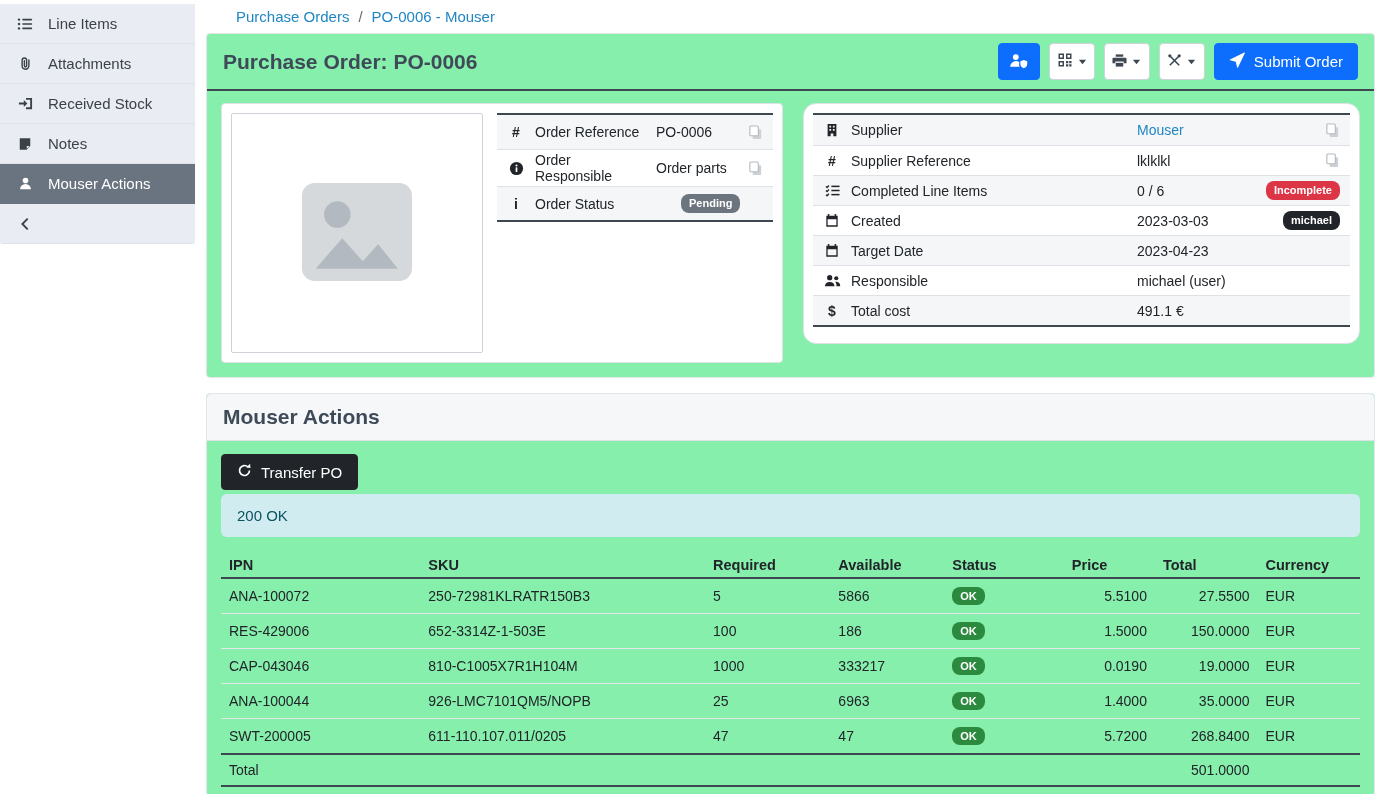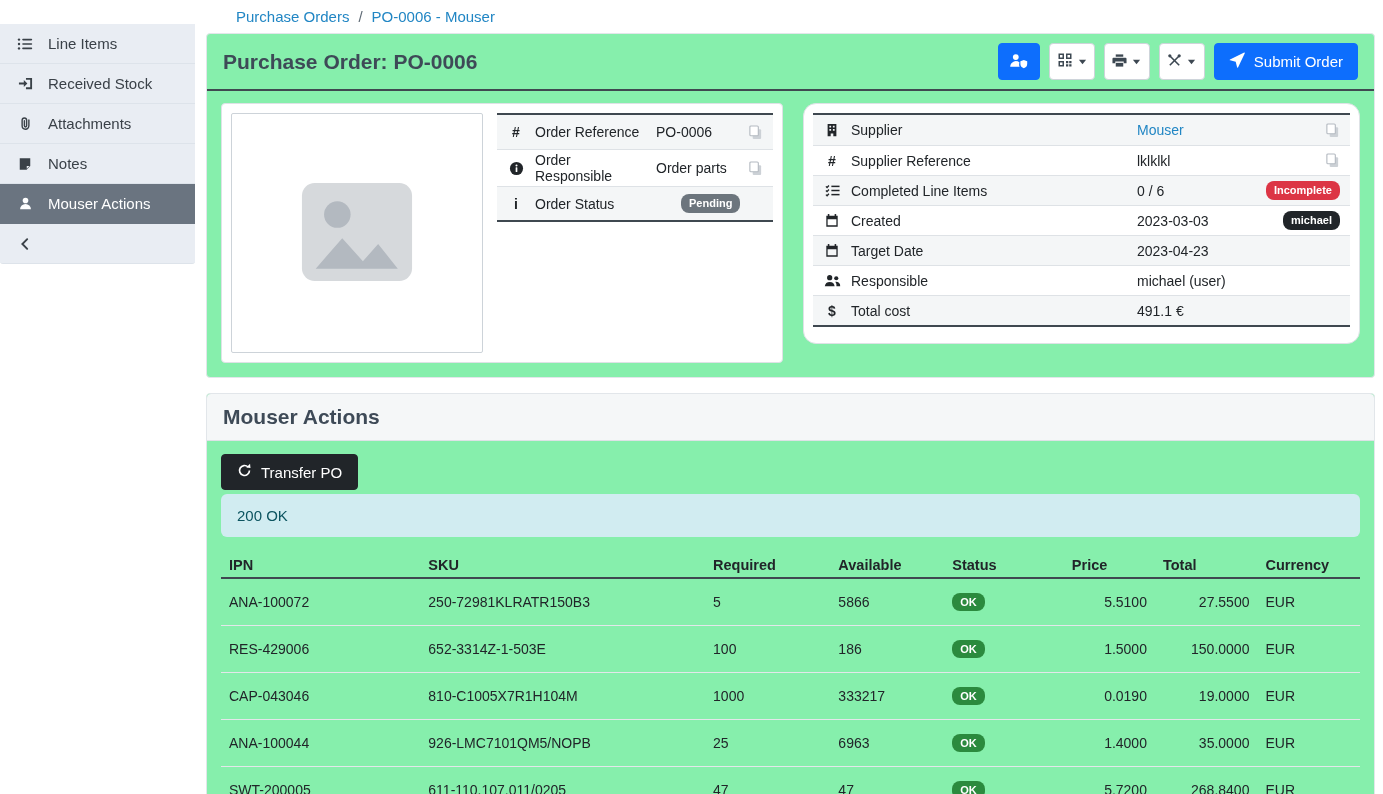--- a/index.html
+++ b/index.html
@@ -4,21 +4,21 @@
 <style>
   * { box-sizing: border-box; }
   html,body { margin:0; padding:0; background:#fff; }
   body {
     font-family: "Liberation Sans", "DejaVu Sans", sans-serif;
     font-size: 14px; color: #212529;
   }
   #app { position: relative; width: 1383px; height: 794px; overflow: hidden; background:#fff; }
 
   
-  .sidebar { position:absolute; left:0; top:0; width:195px; padding-top:24px; z-index:2; }
+  .sidebar { position:absolute; left:0; top:0; width:195px; padding-top:4px; z-index:2; }
   .side-item {
     display:flex; align-items:center; gap:14px; height:40px;
     padding:0 12px 0 16px; background:#e9edf3; border-bottom:1px solid #dde3ea;
     color:#3a4148; font-size:15px; cursor:pointer;
   }
   .side-item .icn { width:18px; display:flex; justify-content:center; color:#3a4148; }
   .side-item.active { background:#6a7480; color:#fff; border-bottom-color:#6a7480; }
   .side-item.active .icn { color:#fff; }
   .side-collapse { border-radius:0 0 3px 3px; }
 
@@ -70,21 +70,21 @@
   .txt-icon { font-weight:700; font-size:14px; line-height:1; }
 
   
   .actions-card { margin-top:15px; }
   .actions-header { padding:11px 16px; background:#f5f7f8; border-bottom:1px solid #dee2e6; font-size:21px; font-weight:700; color:#3e4a57; border-radius:4px 4px 0 0; }
   .actions-body { padding:13px 14px 8px; }
   .alert { margin-top:4px; background:var(--alert_bg,#d1ecf1); color:var(--alert_text,#0c5460); padding:13px 16px; border-radius:6px; font-size:15px; }
 
   .parts-table { width:100%; border-collapse:collapse; margin-top:16px; }
   .parts-table th { font-weight:700; text-align:left; padding:4px 8px; border-bottom:2px solid #3f4850; font-size:14.5px; color:#212529; }
-  .parts-table td { padding:14px 8px; border-top:1px solid #e3e7ea; }
+  .parts-table td { padding:8px 8px; border-top:1px solid #e3e7ea; }
   .parts-table tbody tr:first-child td { border-top:none; }
   .parts-table tfoot td { border-top:2px solid #3f4850; border-bottom:2px solid #3f4850; padding:7px 8px; }
   .col-right { text-align:right; }
   .col-ipn { width:17.5%; } .col-sku { width:25%; } .col-req { width:11%; } .col-avail { width:10%; }
   .col-status { width:10.5%; } .col-price { width:8%; } .col-total { width:9%; } .col-cur { width:9%; }
 </style>
 </head>
 <body>
 
 <div id="app">
@@ -102,35 +102,35 @@
                 <rect x="5.2" y="7.2" width="10" height="1.6" rx="0.8"></rect>
                 <rect x="5.2" y="11.6" width="10" height="1.6" rx="0.8"></rect>
               </g>
             </svg>
           </span>
           <span class="side-label">Line Items</span>
         </div>
         <div class="side-item">
           <span class="icn">
             <svg width="15" height="15" viewBox="0 0 16 16">
+              <path fill="none" stroke="currentColor" stroke-width="1.5" stroke-linecap="round" d="M11.6 4.2v6.3a3.6 3.6 0 0 1-7.2 0V4.5a2.4 2.4 0 0 1 4.8 0v6a1.2 1.2 0 0 1-2.4 0V5"></path>
+            </svg>
+          </span>
+          <span class="side-label">Attachments</span>
+        </div>
+        <div class="side-item">
+          <span class="icn">
+            <svg width="15" height="15" viewBox="0 0 16 16">
               <g fill="currentColor">
                 <path d="M6.2 4.2 10 8 6.2 11.8V9H1V7h5.2V4.2z"></path>
                 <path d="M8.5 2H15v12H8.5v-2h4.5V4H8.5V2z"></path>
               </g>
             </svg>
           </span>
           <span class="side-label">Received Stock</span>
-        </div>
-        <div class="side-item">
-          <span class="icn">
-            <svg width="15" height="15" viewBox="0 0 16 16">
-              <path fill="none" stroke="currentColor" stroke-width="1.5" stroke-linecap="round" d="M11.6 4.2v6.3a3.6 3.6 0 0 1-7.2 0V4.5a2.4 2.4 0 0 1 4.8 0v6a1.2 1.2 0 0 1-2.4 0V5"></path>
-            </svg>
-          </span>
-          <span class="side-label">Attachments</span>
         </div>
         <div class="side-item">
           <span class="icn">
             <svg width="14" height="14" viewBox="0 0 16 16">
               <path fill="currentColor" fill-rule="evenodd" d="M2 1.5h12v8.8l-4.2 4.2H2z M10 13.4l3.2-3.2H10z"></path>
             </svg>
           </span>
           <span class="side-label">Notes</span>
         </div>
         <div class="side-item active">

